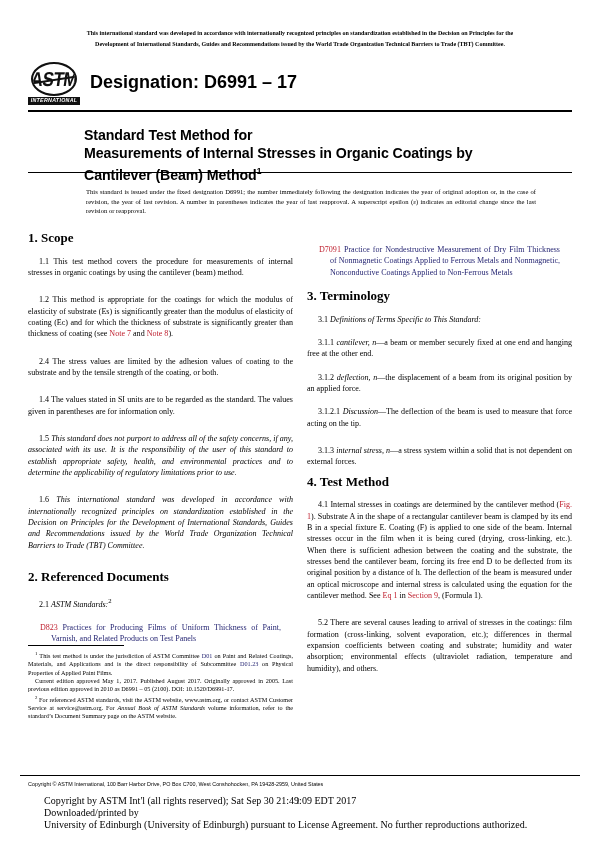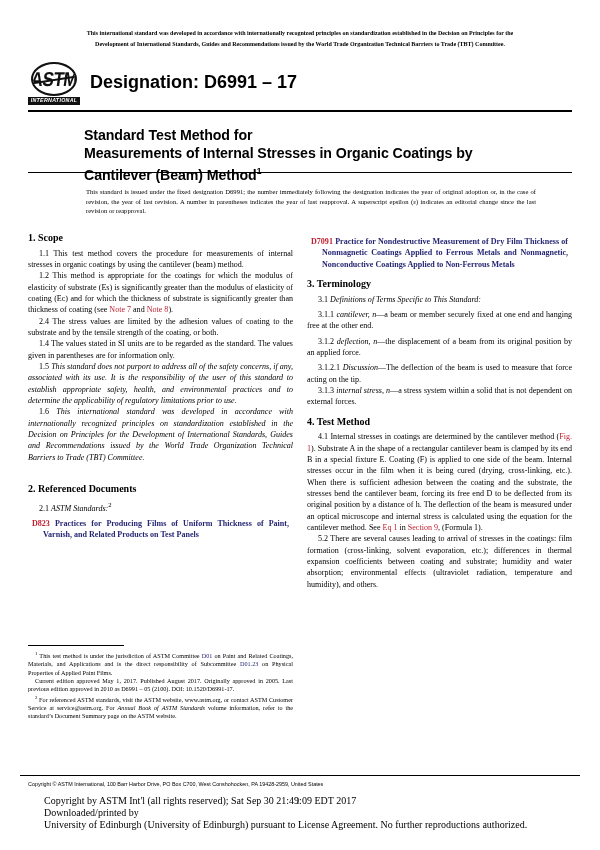--- a/index.html
+++ b/index.html
@@ -129,45 +129,44 @@
     line-height: 11.35px;
     text-align: justify;
     color: #000;
   }
   #col-left  { left: 28px;  height: 405px; }
   #col-right { left: 307px; height: 500px; }
 
   h2.sec {
     font-family: "Liberation Serif", serif;
     font-weight: bold;
-    font-size: 10px;
+    font-size: 13px;
     line-height: 11.6px;
     margin: 0 0 1px 0;
     text-align: left;
   }
   #col-right h2.sec { margin-top: 8px; }
   p.para {
     margin: 0;
     text-indent: 11px;
     text-align: justify;
     hyphens: auto;
   }
-  p.para.gap { margin-top: 0; }
-  p.para.nogap { margin-top: 4px; }
+  p.para.gap { margin-top: 16px; }
+  p.para.nogap { margin-top: 12px; }
   .it { font-style: italic; }
   .lnk-red  { color: #BE1E2D; }
   .lnk-blue { color: #262673; }
   .refentry {
-    margin: 4px;
+    margin: 12px;
     text-indent: 0;
     padding-left: 11px;
     text-indent: -11px;
     text-align: justify;
     color: #262673;
-    font-weight: bold;
   }
 
   
   .fn-rule {
     position: absolute;
     left: 28px; top: 645px;
     width: 96px; height: 0.9px; background: #000;
   }
   .footnotes {
     position: absolute;

